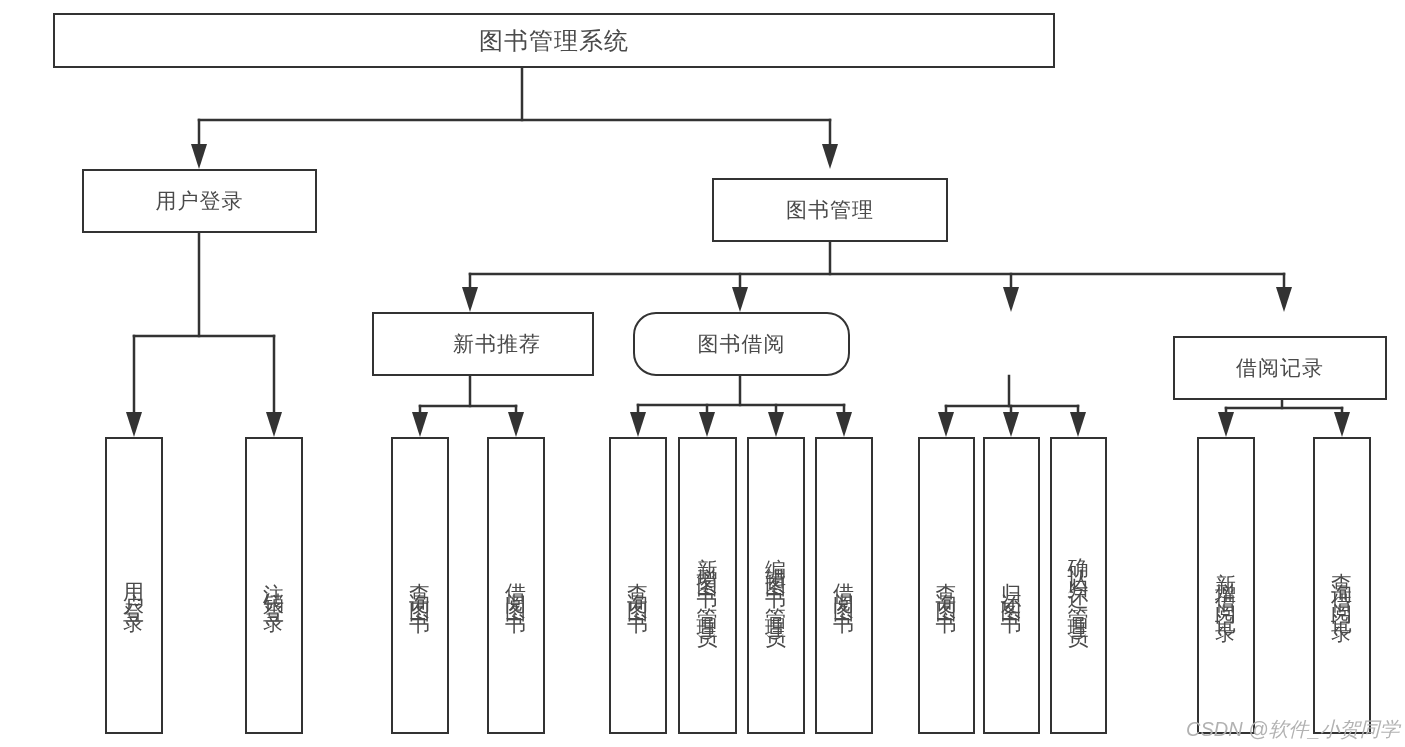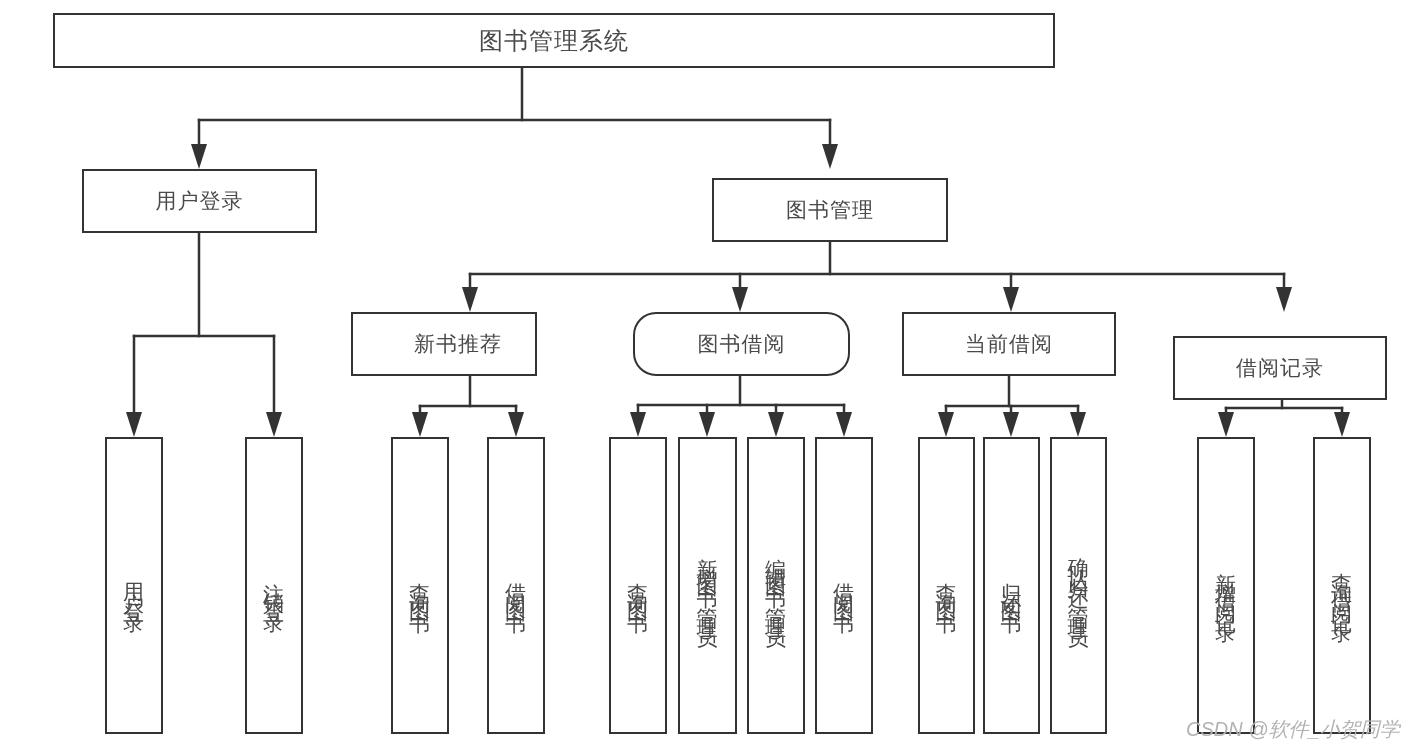--- a/index.html
+++ b/index.html
@@ -136,29 +136,26 @@
     <span>图书管理系统</span>
   </div>
 
   <div class="node branch" style="left:82px; top:169px; width:235px; height:64px;">
     <span>用户登录</span>
   </div>
   <div class="node branch" style="left:712px; top:178px; width:236px; height:64px;">
     <span>图书管理</span>
   </div>
 
-  <div class="node branch" style="left:351px; top:312px; width:186px; height:64px;padding-left:28px;">
+  <div class="node branch" style="left:372px; top:312px; width:222px; height:64px;padding-left:28px;">
     <span>新书推荐</span>
   </div>
   <div class="node branch" style="left:633px; top:312px; width:217px; height:64px;border-radius:23px;">
     <span>图书借阅</span>
   </div>
-  <div class="node branch" style="left:902px; top:312px; width:214px; height:64px;">
-    <span>当前借阅</span>
-  </div>
   <div class="node branch" style="left:1173px; top:312px; width:214px; height:64px;margin-top:24px;">
     <span>借阅记录</span>
   </div>
 
   <div class="node leaf" style="left:105px; top:437px; width:58px; height:297px;">
     <span>用户登录</span>
   </div>
   <div class="node leaf" style="left:245px; top:437px; width:58px; height:297px;">
     <span>注销登录</span>
   </div>

